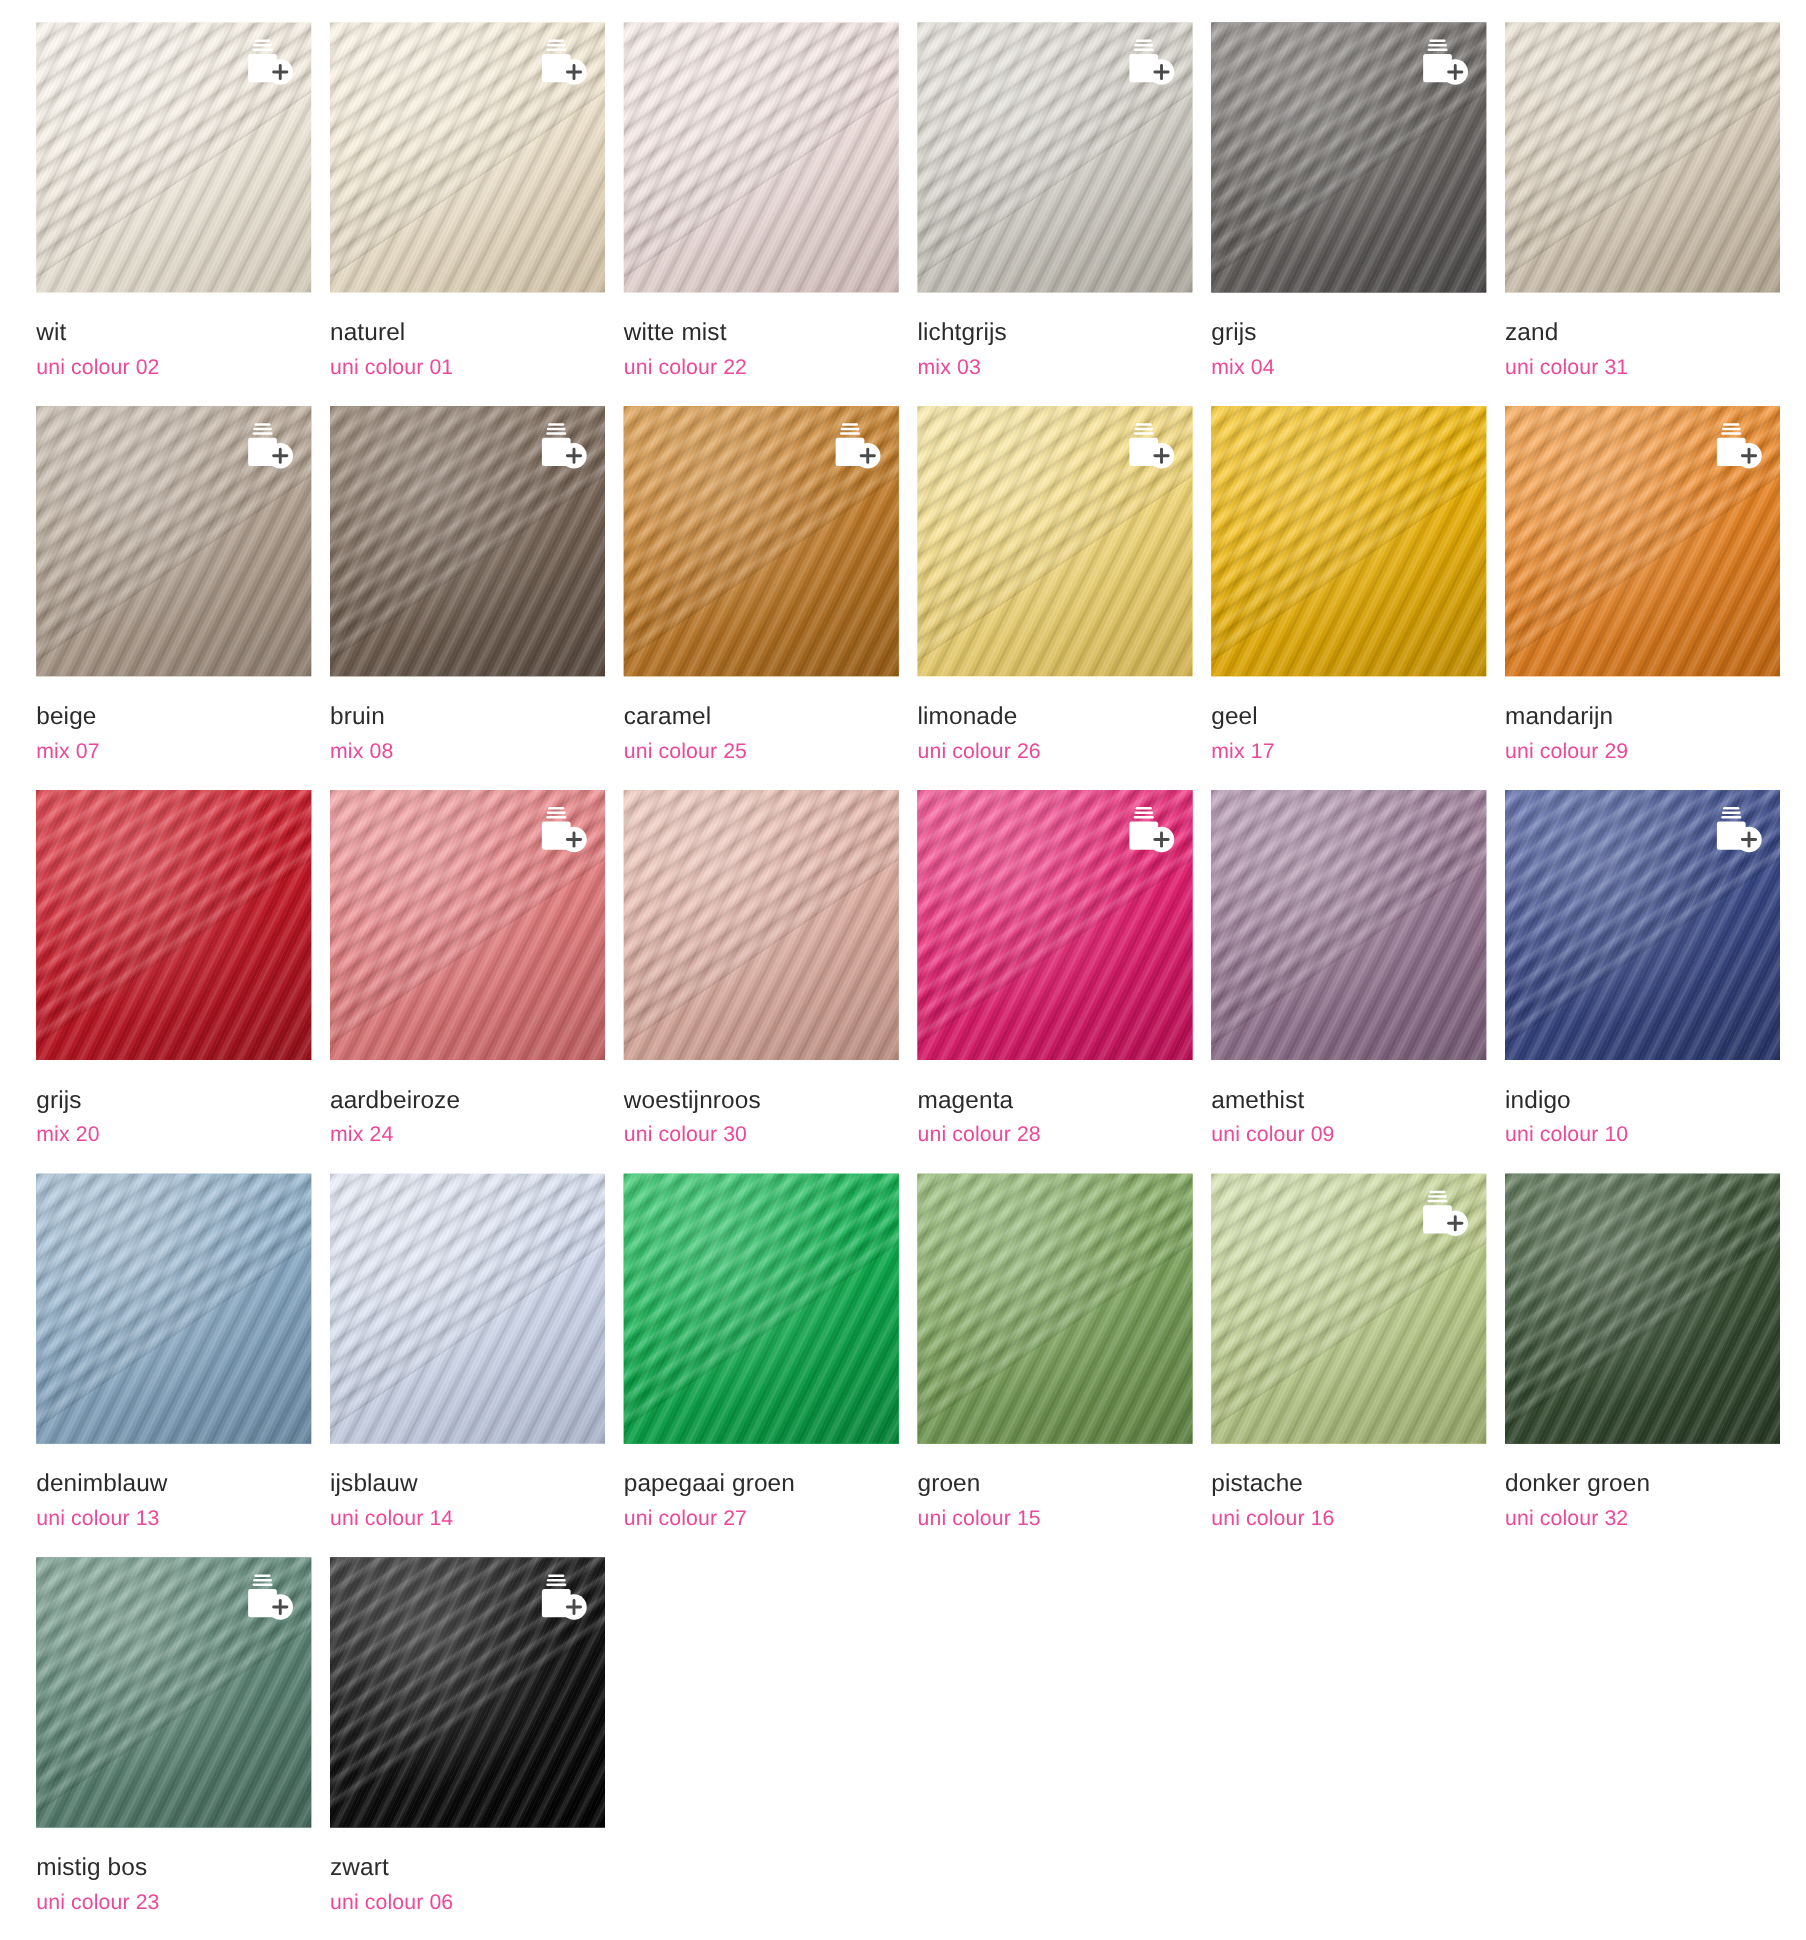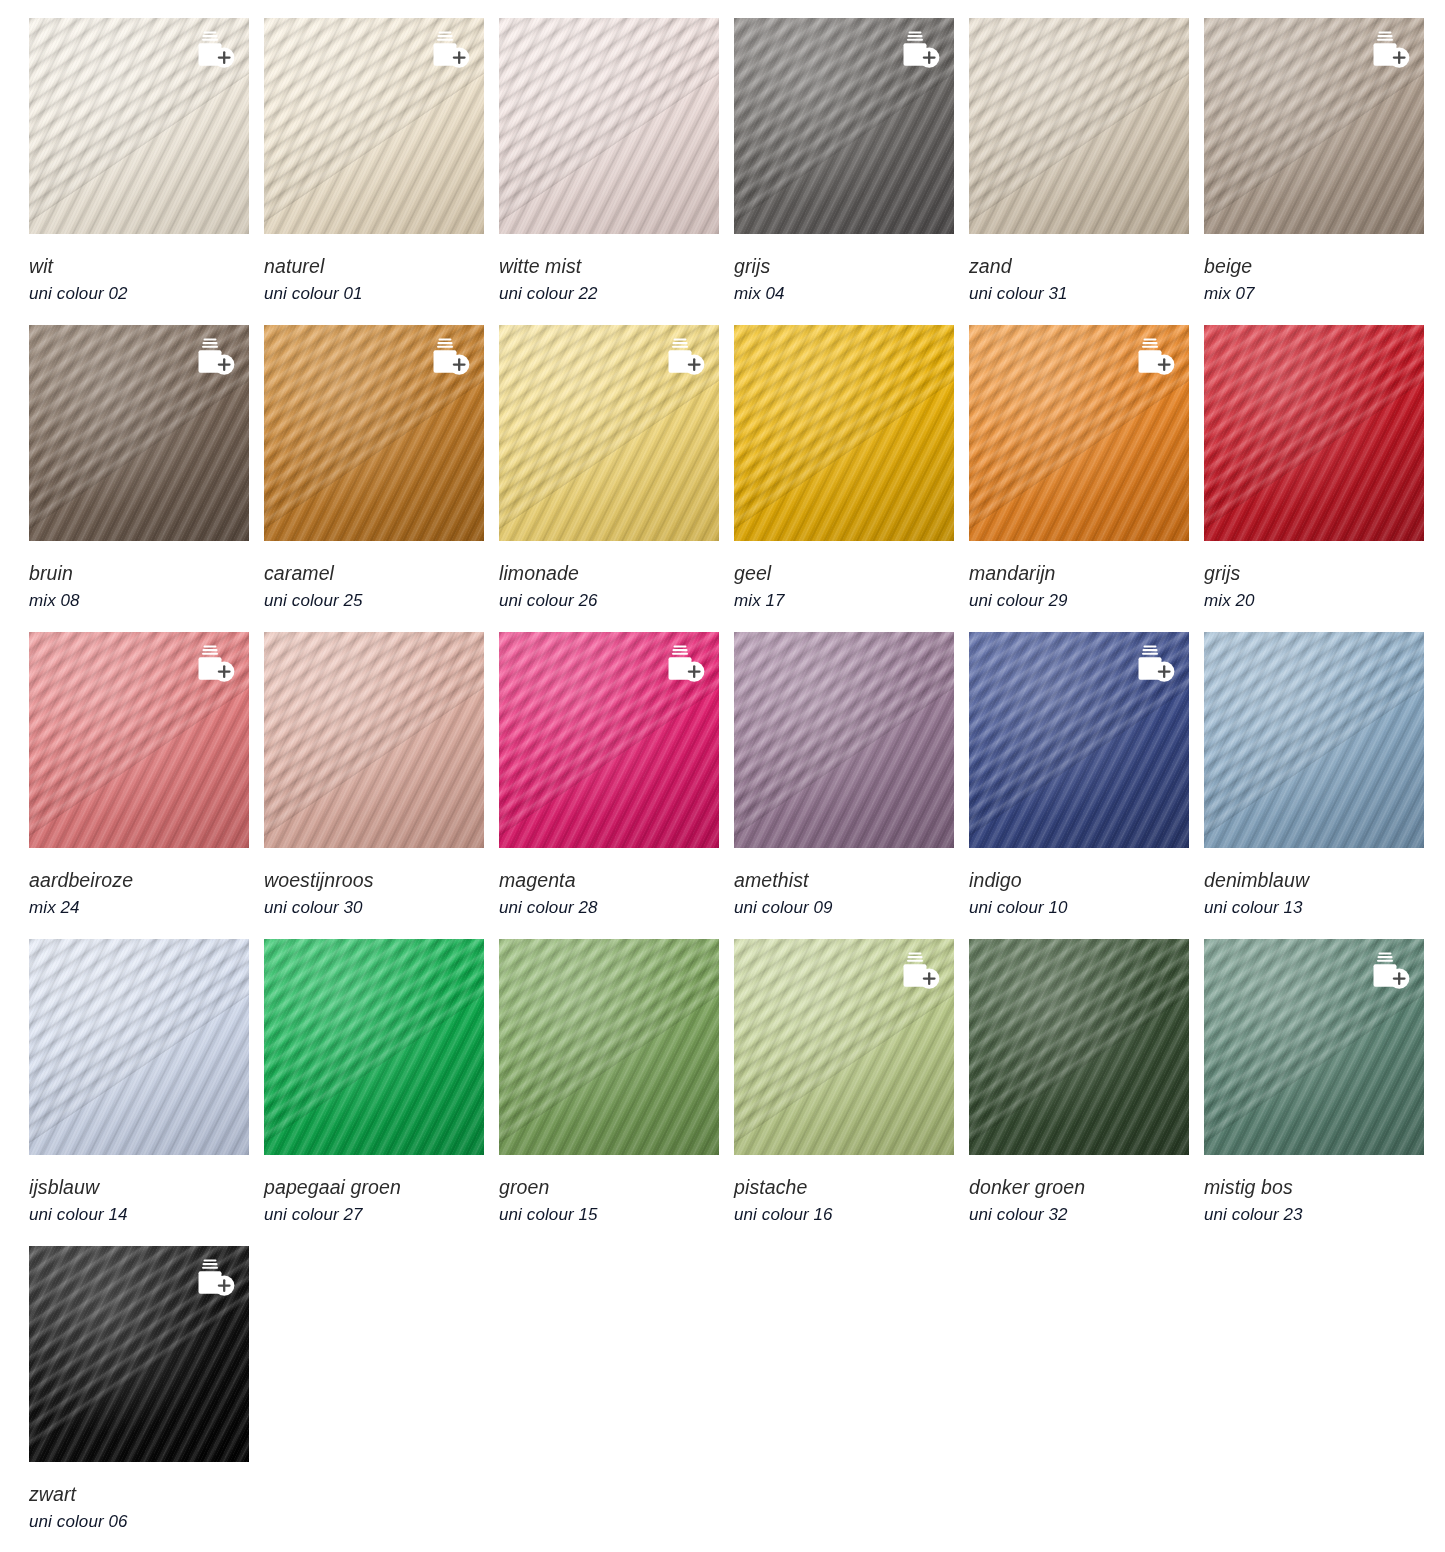--- a/index.html
+++ b/index.html
@@ -20,21 +20,20 @@
     grid-template-columns: repeat(6, 235px);
     grid-auto-rows: 307px;
     padding: 18px 0 0 29px;
     column-gap: 0;
     row-gap: 0;
   }
 
   .swatch-cell {
     width: 282px;
     position: relative;
-    font-style: italic;
   }
 
   
   .swatch-image {
     position: relative;
     width: 220px;
     height: 216px;
     overflow: hidden;
     background-color: #ccc;
   }
@@ -115,21 +114,21 @@
     margin-top: 21px;
     font-size: 19.5px;
     line-height: 1.15;
     color: #2b2b2b;
     letter-spacing: 0.1px;
   }
   .swatch-code {
     margin-top: 7px;
     font-size: 17px;
     line-height: 1.15;
-    color: #0f172a;
+    color: #ec4899;
     letter-spacing: 0.1px;
   }
 </style>
 </head>
 <body>
 
 <main class="swatch-grid">
     <div class="swatch-cell">
       <div class="swatch-image" style="background-color: rgb(246, 239, 226); background-image: linear-gradient(150deg, rgb(251, 246, 236) 0%, rgb(246, 239, 226) 46%, rgb(238, 228, 210) 100%);">
         <div class="yarn-strands"></div>
@@ -184,20 +183,45 @@
       <div class="swatch-image" style="background-color: rgb(243, 227, 224); background-image: linear-gradient(150deg, rgb(250, 238, 235) 0%, rgb(243, 227, 224) 46%, rgb(232, 211, 207) 100%);">
         <div class="yarn-strands"></div>
         <div class="yarn-seam"></div>
         <div class="yarn-fibres"></div>
         <div class="yarn-sheen"></div>
       </div>
       <div class="swatch-name">witte mist</div>
       <div class="swatch-code">uni colour 22</div>
     </div>
     <div class="swatch-cell">
+      <div class="swatch-image" style="background-color: rgb(217, 214, 205); background-image: linear-gradient(150deg, rgb(232, 229, 221) 0%, rgb(217, 214, 205) 46%, rgb(194, 190, 179) 100%);">
+        <div class="yarn-strands"></div>
+        <div class="yarn-seam"></div>
+        <div class="yarn-fibres"></div>
+        <div class="yarn-sheen"></div>
+        <div class="add-icon">
+          <svg viewBox="0 0 46 40" xmlns="http://www.w3.org/2000/svg" aria-hidden="true">
+            <g fill="#ffffff">
+              <rect x="12.5" y="1.5" width="13" height="2.1" rx="1.05"></rect>
+              <rect x="11.5" y="5.1" width="15" height="2.1" rx="1.05"></rect>
+              <rect x="11.0" y="8.7" width="16" height="2.1" rx="1.05"></rect>
+              <path d="M9.5 13.2h19a2 2 0 0 1 2 2v18.6a2 2 0 0 1-2 2h-19a2 2 0 0 1-2-2V15.2a2 2 0 0 1 2-2z"></path>
+              <circle cx="33.2" cy="27.6" r="10.2"></circle>
+            </g>
+            <g fill="none" stroke="#4a4a4a" stroke-width="2.3" stroke-linecap="round">
+              <line x1="33.2" y1="22.3" x2="33.2" y2="32.9"></line>
+              <line x1="27.9" y1="27.6" x2="38.5" y2="27.6"></line>
+            </g>
+          </svg>
+        </div>
+      </div>
+      <div class="swatch-name">lichtgrijs</div>
+      <div class="swatch-code">mix 03</div>
+    </div>
+    <div class="swatch-cell">
       <div class="swatch-image" style="background-color: rgb(110, 107, 104); background-image: linear-gradient(150deg, rgb(138, 134, 131) 0%, rgb(110, 107, 104) 46%, rgb(83, 80, 80) 100%);">
         <div class="yarn-strands"></div>
         <div class="yarn-seam"></div>
         <div class="yarn-fibres"></div>
         <div class="yarn-sheen"></div>
         <div class="add-icon">
           <svg viewBox="0 0 46 40" xmlns="http://www.w3.org/2000/svg" aria-hidden="true">
             <g fill="#ffffff">
               <rect x="12.5" y="1.5" width="13" height="2.1" rx="1.05"></rect>
               <rect x="11.5" y="5.1" width="15" height="2.1" rx="1.05"></rect>

